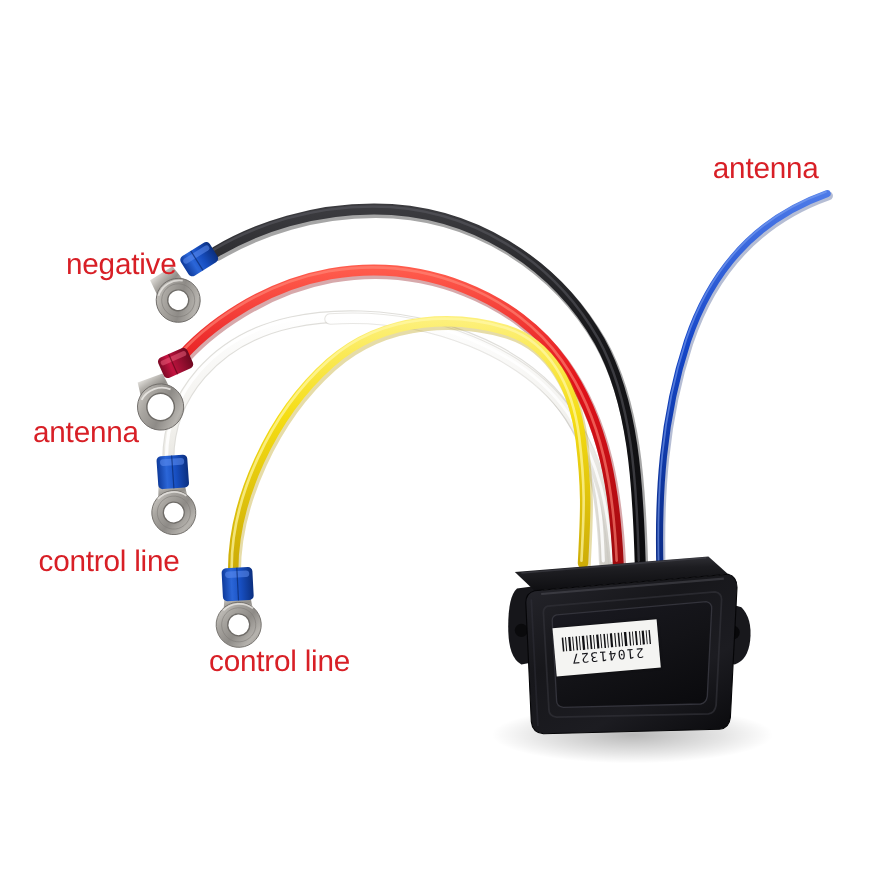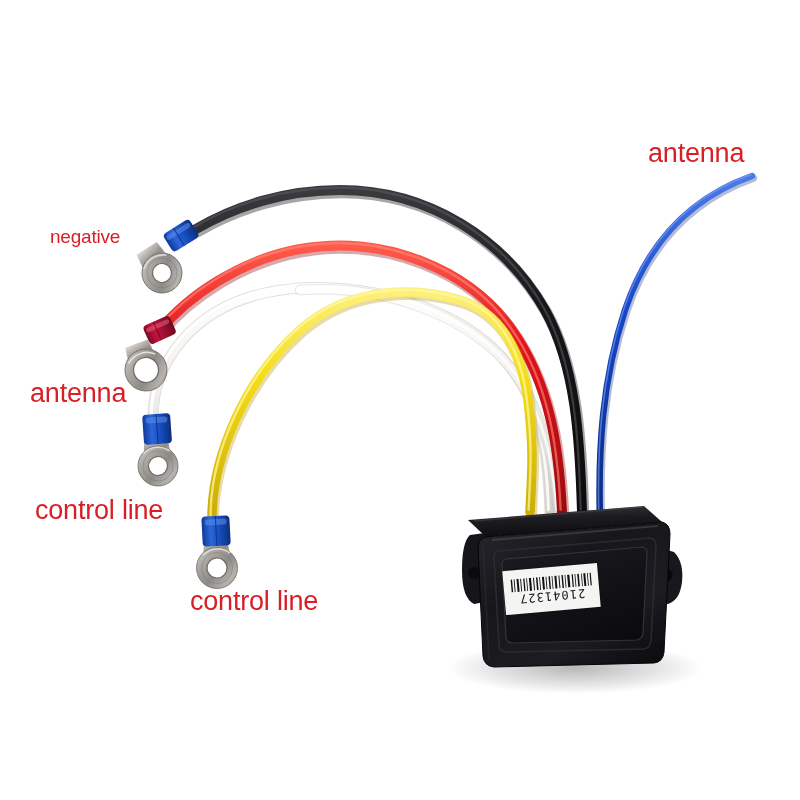--- a/index.html
+++ b/index.html
@@ -27,21 +27,21 @@
   }
   .label {
     position: absolute;
     color: #d81f26;
     font-family: "Liberation Sans", sans-serif;
     font-weight: 400;
     white-space: nowrap;
     letter-spacing: -0.2px;
     line-height: 1;
   }
-  .lbl-negative   { left: 50px;  top: 227px; font-size: 19px; }
+  .lbl-negative   { left: 60px;  top: 227px; font-size: 27px; }
   .lbl-positive   { left: 30px;  top: 380px; font-size: 27px; }
   .lbl-control-1  { left: 35px;  top: 497px; font-size: 27px; }
   .lbl-control-2  { left: 190px; top: 588px; font-size: 27px; }
   .lbl-antenna    { left: 648px; top: 140px; font-size: 27px; }
 
   
   .sticker {
     position: absolute;
     left: 504px;
     top: 567px;

